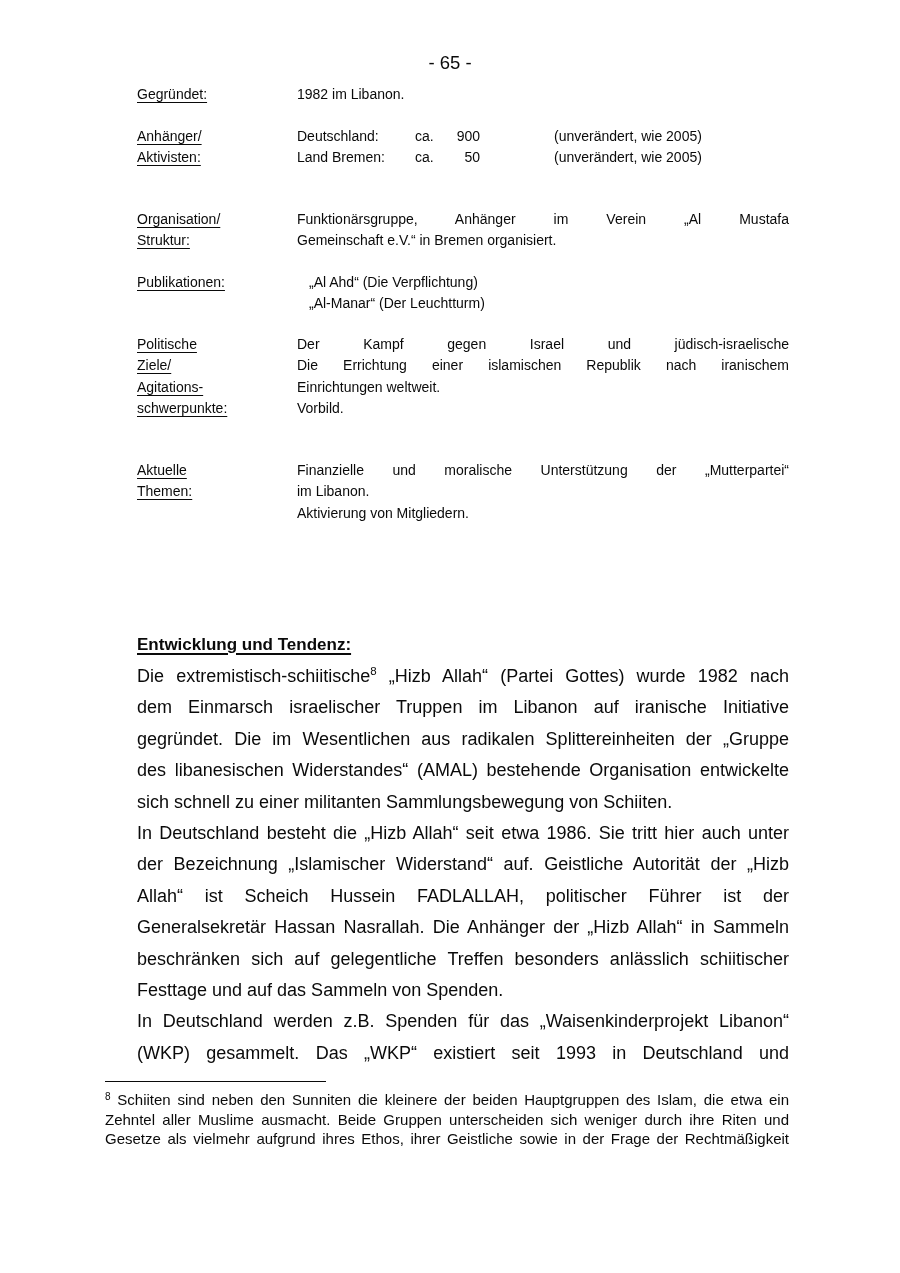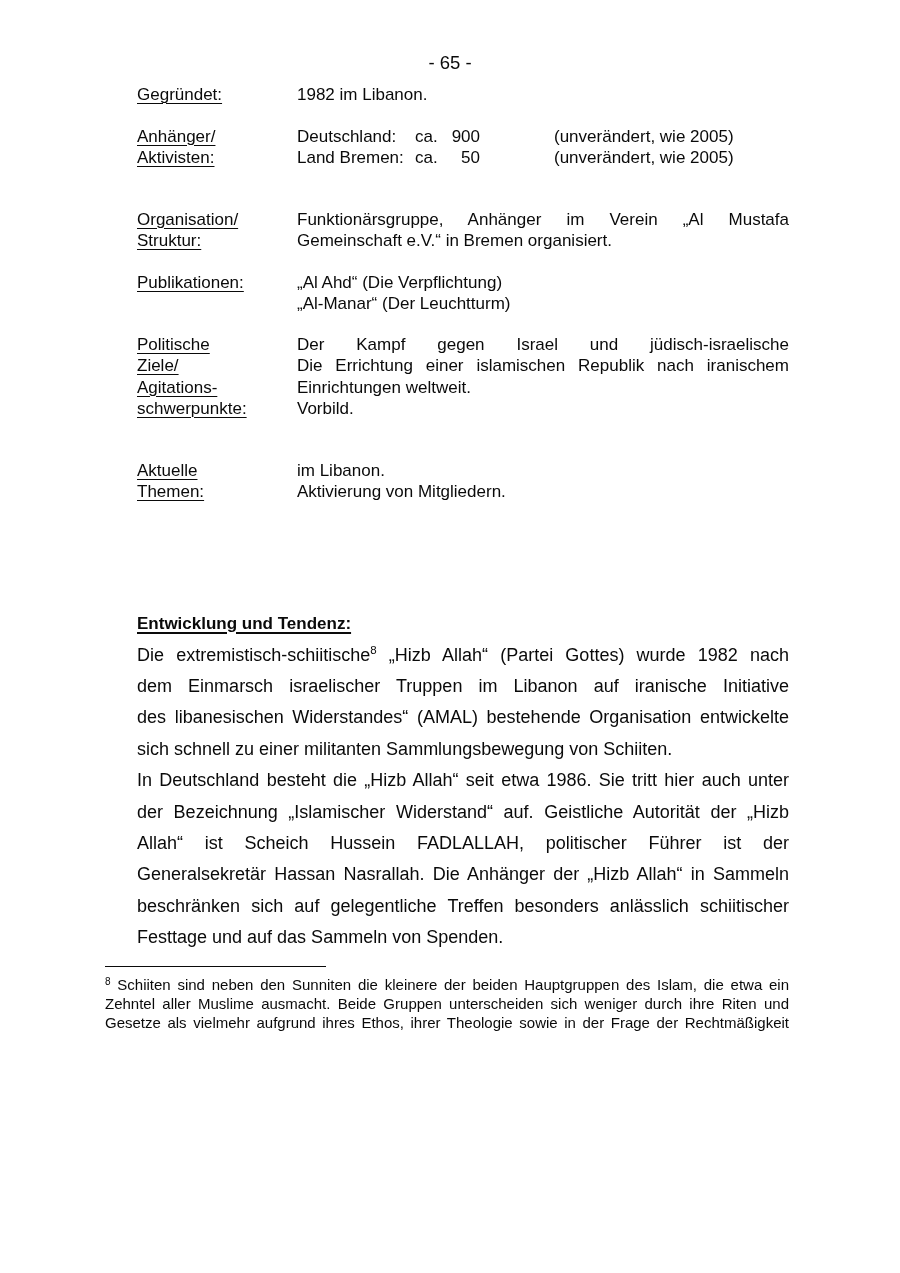--- a/index.html
+++ b/index.html
@@ -24,34 +24,34 @@
     font-size:18.8px; font-weight:bold; line-height:23px;
     white-space:nowrap;
   }
   .sec-num { display:inline-block; width:27px; }
   .u {
     text-decoration:underline;
     text-underline-offset:3px;
     text-decoration-thickness:1.6px;
   }
 
-  .info-row { display:flex; font-size:17px; line-height:21.5px; }
+  .info-row { display:flex; font-size:14px; line-height:21.5px; }
   .label-col { width:160px; flex:none; }
   .lbl {
     text-decoration:underline;
     text-underline-offset:3px;
     text-decoration-thickness:1.4px;
   }
   .value-col { flex:1; min-width:0; }
   .vline.just { text-align:justify; text-align-last:justify; }
 
   .row-founded      { margin-top:10px; }
   .row-followers    { margin-top:20px; }
   .row-organisation { margin-top:40px;justify-content:center; }
-  .row-publications { margin-top:20px; }
+  .row-publications { margin-top:20px;gap:12px; }
   .row-goals        { margin-top:19px; }
   .row-topics       { margin-top:40px; }
 
   .stat-line { display:flex; }
   .stat-region { width:118px; flex:none; }
   .stat-approx { width:33px; flex:none; }
   .stat-count  { width:32px; flex:none; text-align:right; }
   .stat-note   { margin-left:74px; flex:none;text-align:right; }
 
   .dev-heading {
@@ -157,51 +157,57 @@
         <div class="vline">Vorbild.</div>
       </div>
     </div>
 
     <div class="info-row row-topics">
       <div class="label-col">
         <div class="lbl">Aktuelle</div>
         <div class="lbl">Themen:</div>
       </div>
       <div class="value-col">
+        <div class="vline just">Finanzielle und moralische Unterstützung der „Mutterpartei“</div>
         <div class="vline">im Libanon.</div>
         <div class="vline">Aktivierung von Mitgliedern.</div>
       </div>
     </div>
 
     <div class="dev-heading">
       <span>Entwicklung und Tendenz:</span>
     </div>
 
     <div class="paragraphs">
 
       <div class="para">
         <div class="pline just"><span>Die extremistisch-schiitische</span><sup class="fnref">8</sup><span> „Hizb Allah“ (Partei Gottes) wurde 1982 nach</span></div>
         <div class="pline just">dem Einmarsch israelischer Truppen im Libanon auf iranische Initiative</div>
+        <div class="pline just">gegründet. Die im Wesentlichen aus radikalen Splittereinheiten der „Gruppe</div>
         <div class="pline just">des libanesischen Widerstandes“ (AMAL) bestehende Organisation entwickelte</div>
         <div class="pline">sich schnell zu einer militanten Sammlungsbewegung von Schiiten.</div>
       </div>
 
       <div class="para">
         <div class="pline just">In Deutschland besteht die „Hizb Allah“ seit etwa 1986. Sie tritt hier auch unter</div>
         <div class="pline just">der Bezeichnung „Islamischer Widerstand“ auf. Geistliche Autorität der „Hizb</div>
         <div class="pline just">Allah“ ist Scheich Hussein FADLALLAH, politischer Führer ist der</div>
         <div class="pline just">Generalsekretär Hassan Nasrallah. Die Anhänger der „Hizb Allah“ in Sammeln</div>
         <div class="pline just">beschränken sich auf gelegentliche Treffen besonders anlässlich schiitischer</div>
         <div class="pline">Festtage und auf das Sammeln von Spenden.</div>
       </div>
 
+      <div class="para">
+        <div class="pline just">In Deutschland werden z.B. Spenden für das „Waisenkinderprojekt Libanon“</div>
+        <div class="pline just">(WKP) gesammelt. Das „WKP“ existiert seit 1993 in Deutschland und</div>
+      </div>
 
     </div>
   </div>
 
   <div class="footnote">
     <div class="fn-rule"></div>
     <div class="fline just"><sup class="fnref">8</sup><span> Schiiten sind neben den Sunniten die kleinere der beiden Hauptgruppen des Islam, die etwa ein</span></div>
     <div class="fline just">Zehntel aller Muslime ausmacht. Beide Gruppen unterscheiden sich weniger durch ihre Riten und</div>
-    <div class="fline just">Gesetze als vielmehr aufgrund ihres Ethos, ihrer Theologie sowie in der Frage der Rechtmäßigkeit</div>
+    <div class="fline just">Gesetze als vielmehr aufgrund ihres Ethos, ihrer Geistliche sowie in der Frage der Rechtmäßigkeit</div>
   </div>
 
 </div>
 
 </body></html>

